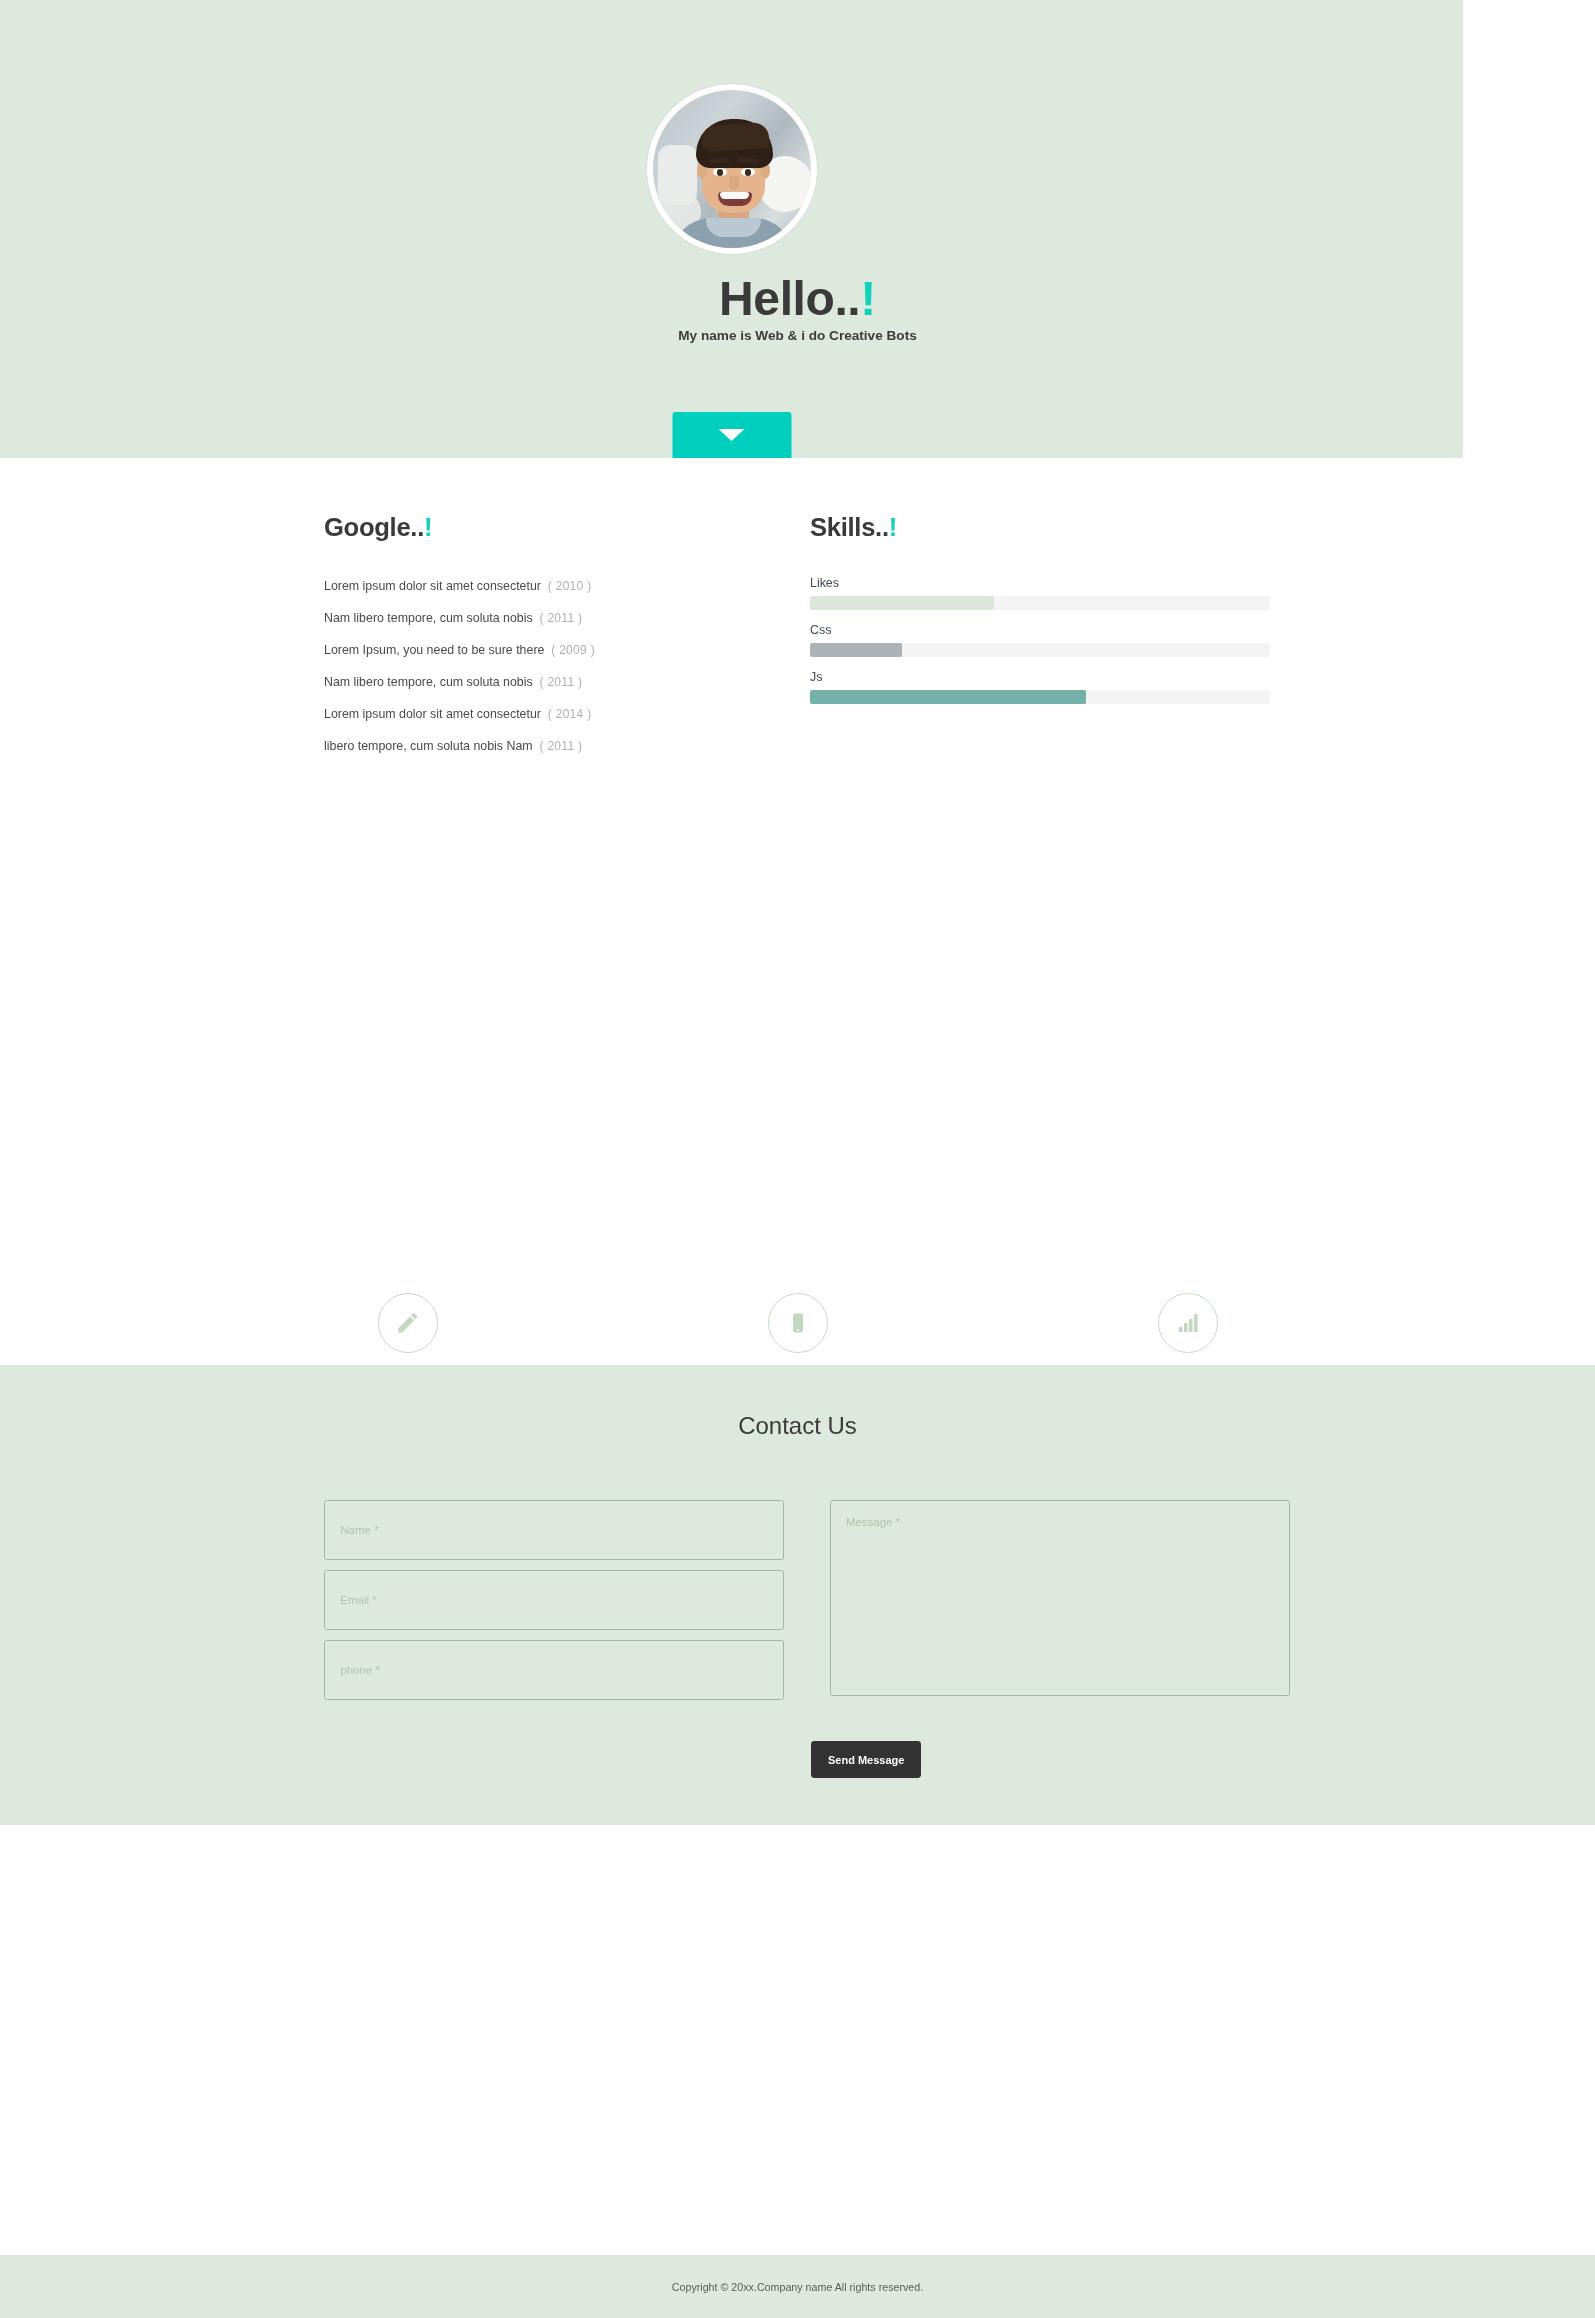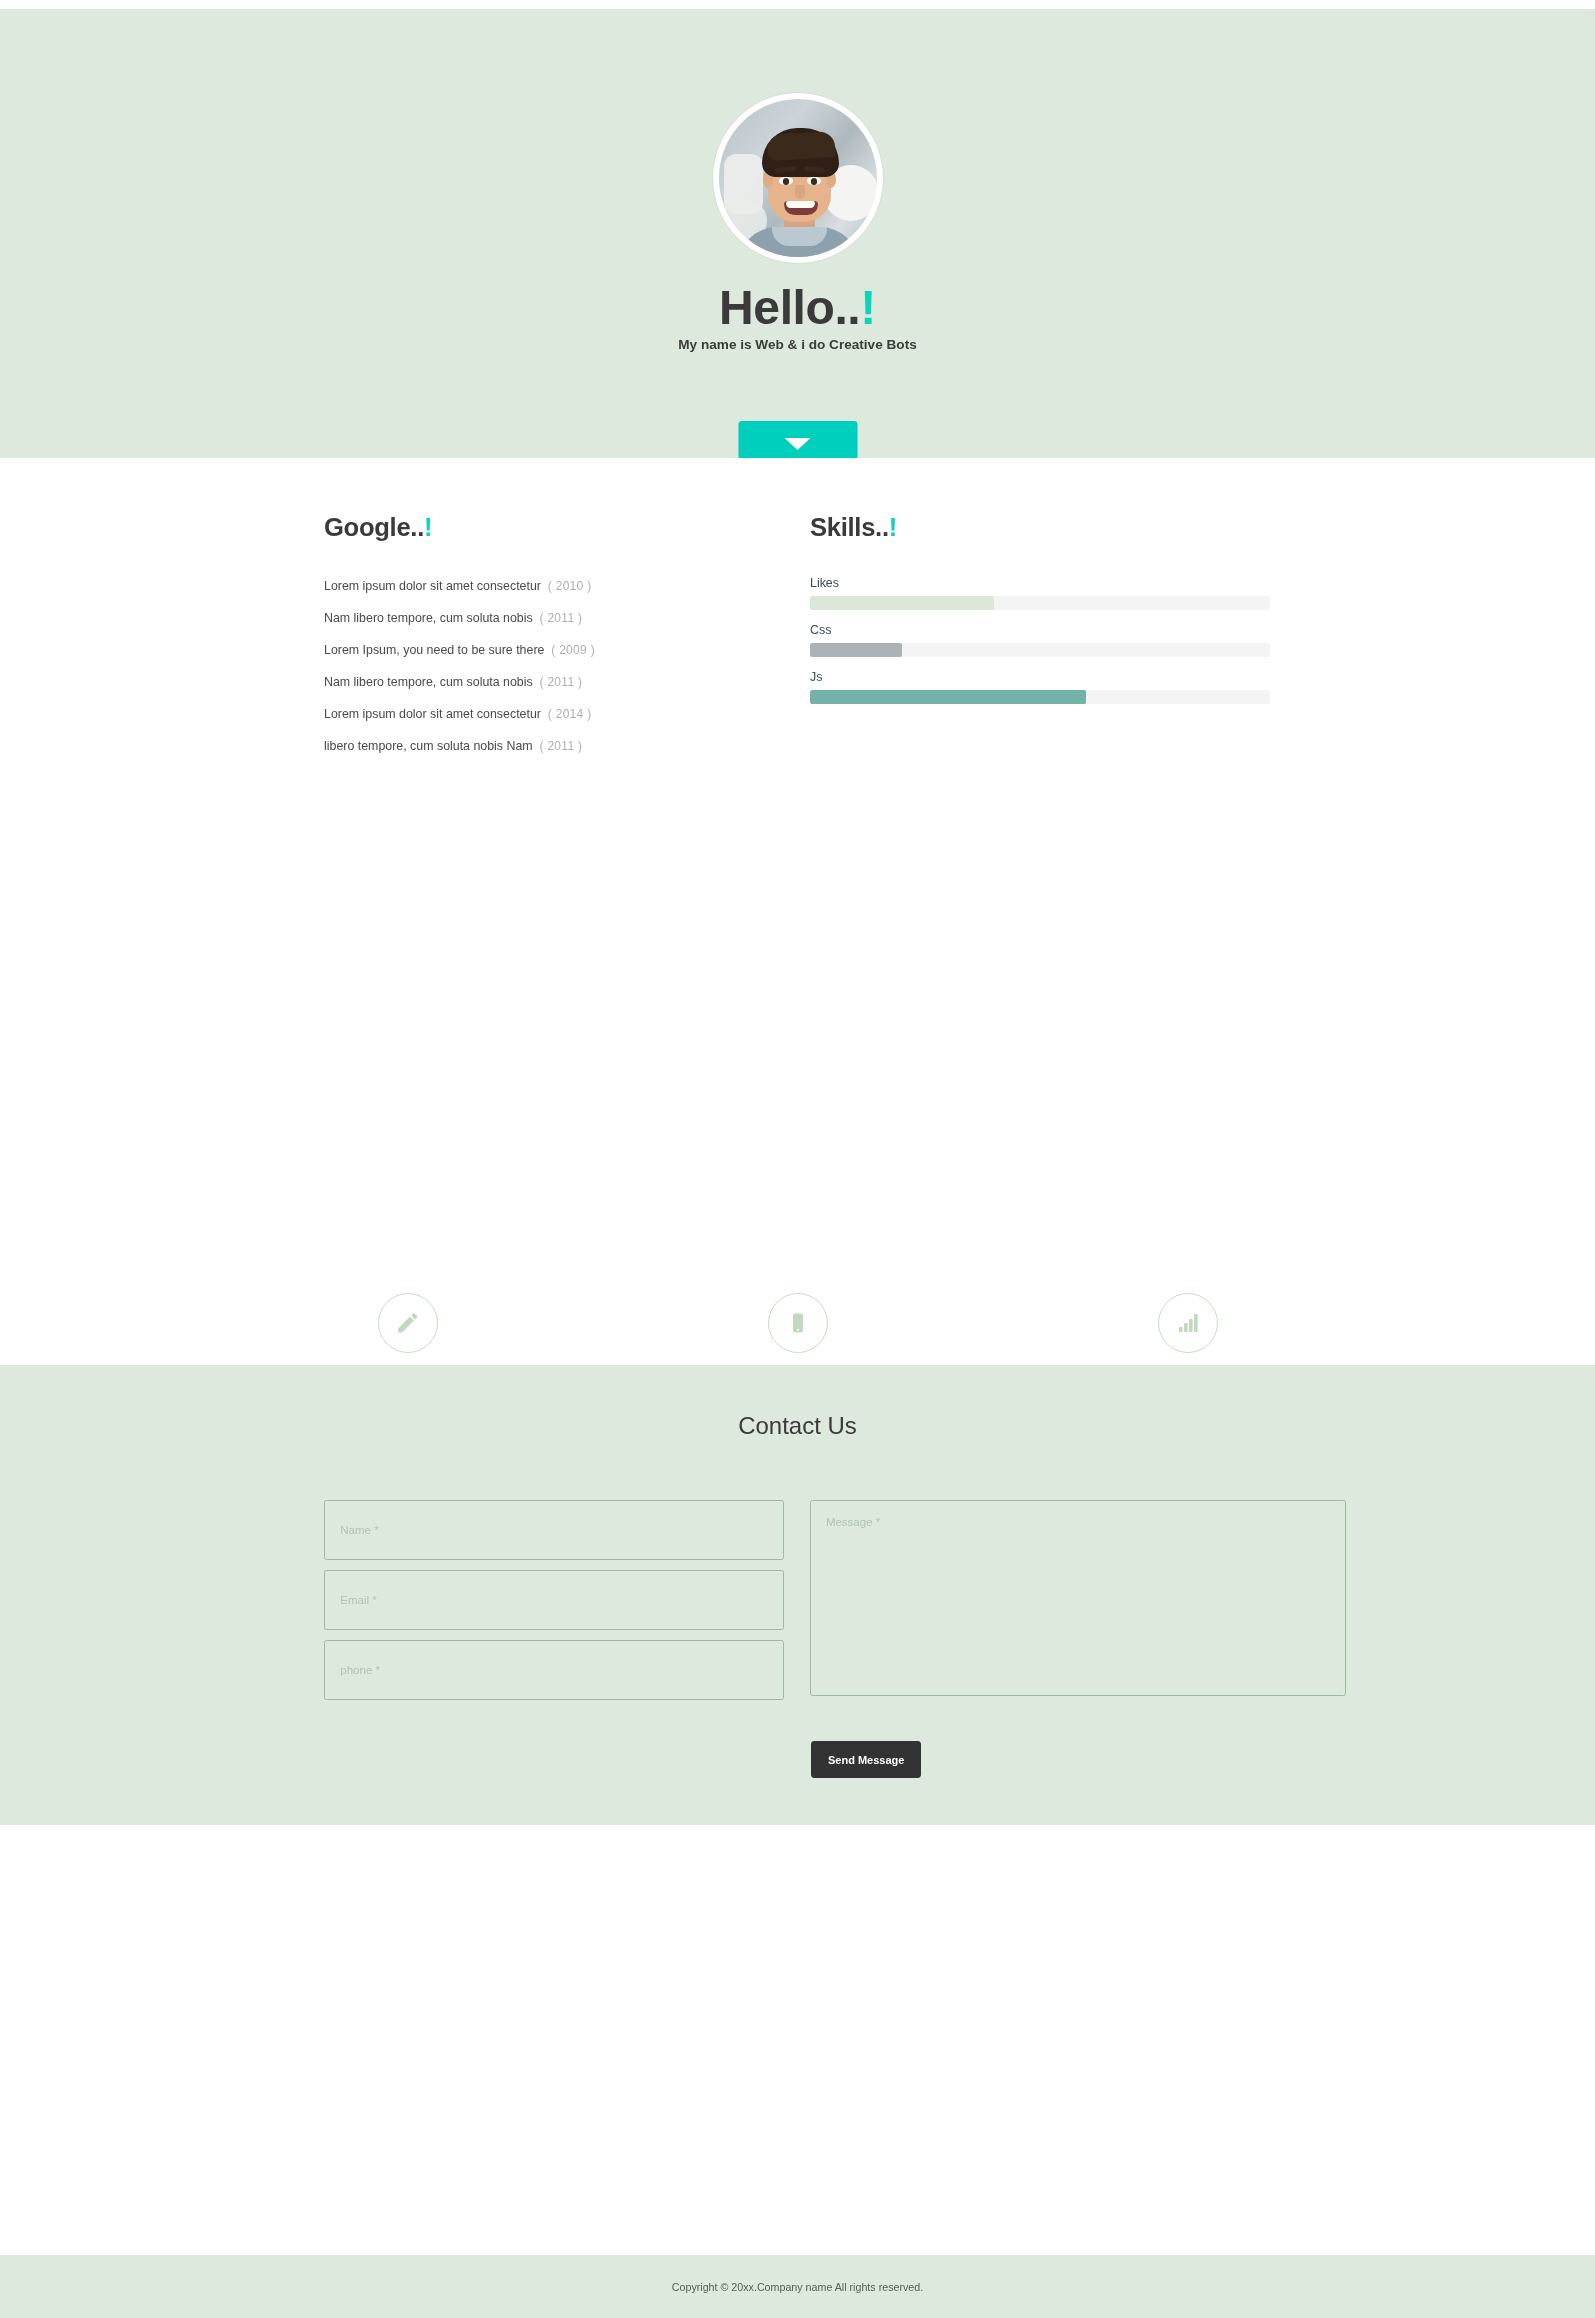--- a/index.html
+++ b/index.html
@@ -7,21 +7,21 @@
     width: 1595px;
     height: 2319px;
     background: #ffffff;
     font-family: "Liberation Sans", sans-serif;
     -webkit-font-smoothing: antialiased;
   }
   .page { position: relative; width: 1595px; height: 2319px; overflow: hidden; }
 
   
   .hero {
-    position: absolute; left: 0; top: 9px; width: 1595px; height: 458px;
+    position: absolute; left: 0; top: 0; width: 1463px; height: 458px;
     background: #dde9dd;
   }
   .avatar-wrap {
     position: absolute; left: 50%; top: 84px; transform: translateX(-50%);
     width: 170px; height: 170px; border-radius: 50%;
     padding: 6px; background: #ffffff;
     box-shadow: 0 0 0 0.9px rgba(0,0,0,0.04);
   }
   .avatar {
     width: 158px; height: 158px; border-radius: 50%; overflow: hidden;
@@ -132,24 +132,25 @@
   .form { position: absolute; left: 324px; top: 135px; width: 948px; display: flex; gap: 25.6px; }
   .form-left { width: 460px; display: flex; flex-direction: column; gap: 10.2px; }
   .fld {
     width: 460px; height: 60px; background: transparent;
     border: 0.9px solid #9fb99c; border-radius: 2.6px;
     padding: 0 15.3px; font-size: 11.5px; color: #5d6b5c;
     font-family: "Liberation Sans", sans-serif;
   }
   .fld::placeholder { color: #b0c4ae; }
   .ta {
-    width: 536px; height: 196px; background: transparent;
+    width: 460px; height: 196px; background: transparent;
     border: 0.9px solid #9fb99c; border-radius: 2.6px;
     padding: 15.3px; font-size: 11.5px; color: #5d6b5c; resize: none;
     font-family: "Liberation Sans", sans-serif;
+    margin-left: 20px;
   }
   .ta::placeholder { color: #b0c4ae; }
   .send-wrap { position: absolute; left: 811px; top: 1741px; }
   .send-btn {
     background: #333333; color: #ffffff; border: 0; border-radius: 3.4px;
     padding: 0 17px; height: 37px; font-size: 11px; font-weight: bold;
     cursor: pointer; font-family: "Liberation Sans", sans-serif;
   }
 
   

